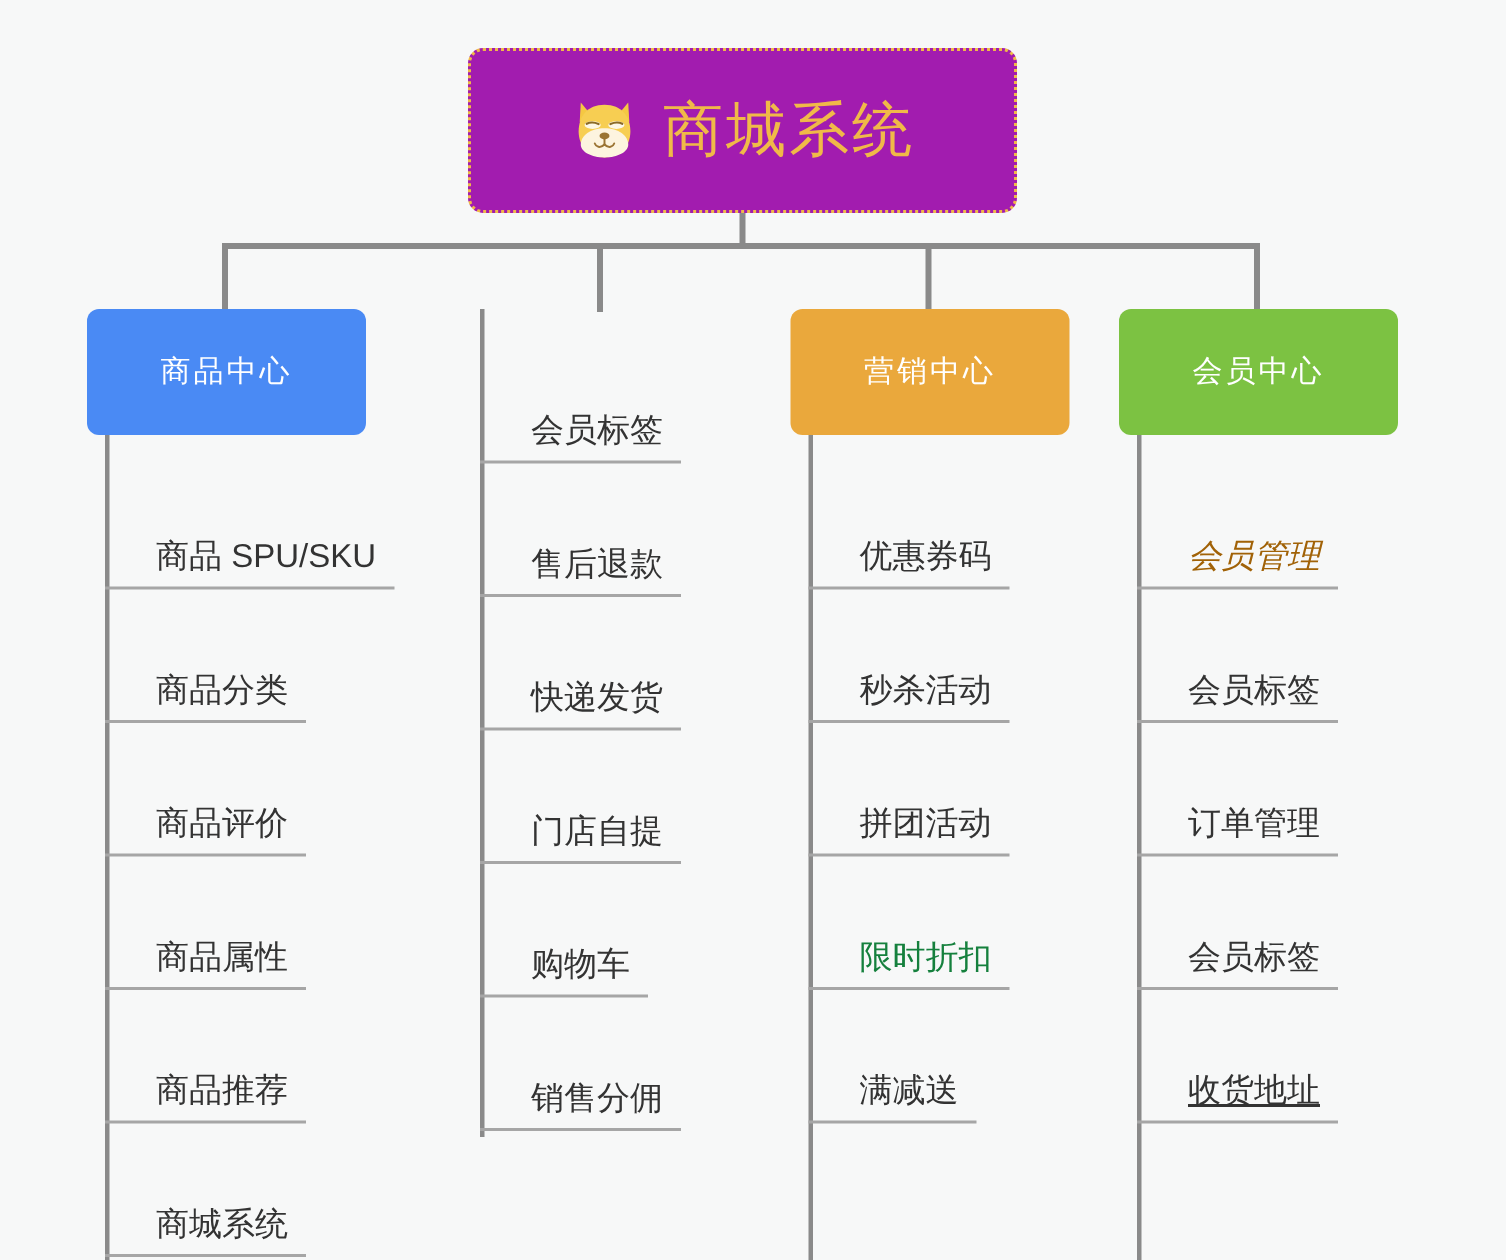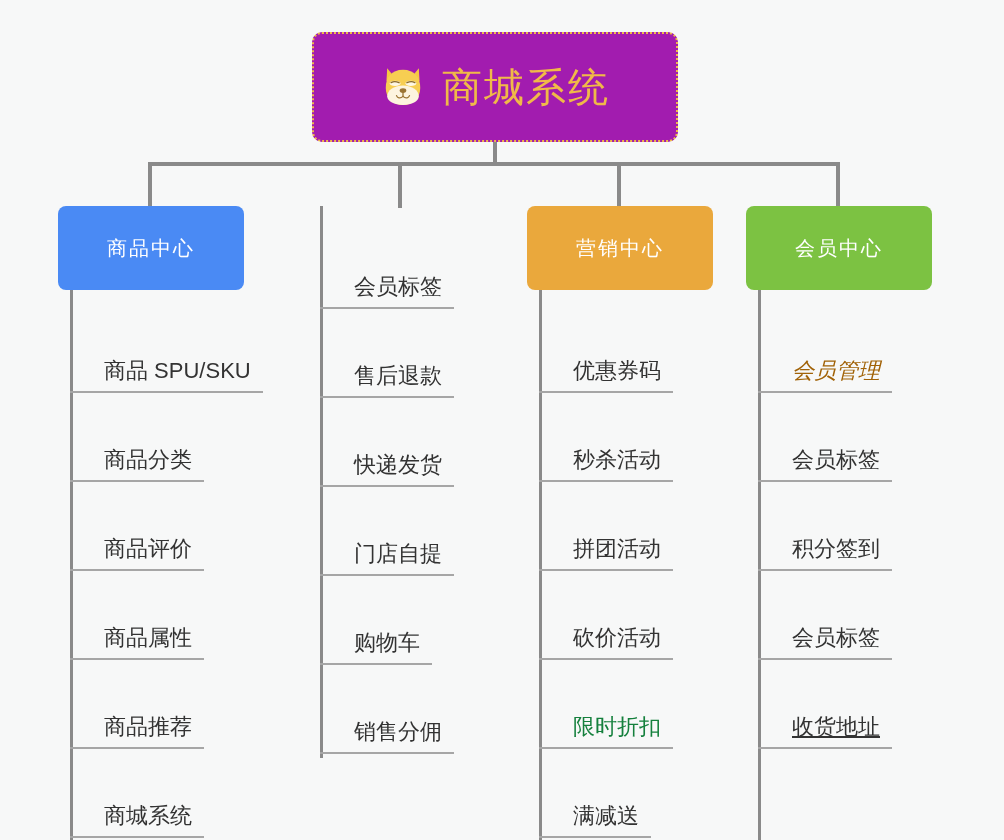--- a/index.html
+++ b/index.html
@@ -240,24 +240,20 @@
       </div>
       <div class="leaf-item">
         <span class="leaf-label" style="color: rgb(51, 51, 51);">秒杀活动</span>
         <span class="leaf-underline" style="background: rgb(166, 166, 166); width: 134px;"></span>
       </div>
       <div class="leaf-item">
         <span class="leaf-label" style="color: rgb(51, 51, 51);">拼团活动</span>
         <span class="leaf-underline" style="background: rgb(166, 166, 166); width: 134px;"></span>
       </div>
       <div class="leaf-item">
-        <span class="leaf-label" style="color: rgb(51, 51, 51);">砍价活动</span>
-        <span class="leaf-underline" style="background: rgb(166, 166, 166); width: 134px;"></span>
-      </div>
-      <div class="leaf-item">
         <span class="leaf-label" style="color: #15803d;">限时折扣</span>
         <span class="leaf-underline" style="background: rgb(166, 166, 166); width: 134px;"></span>
       </div>
       <div class="leaf-item">
         <span class="leaf-label" style="color: rgb(51, 51, 51);">满减送</span>
         <span class="leaf-underline" style="background: rgb(166, 166, 166); width: 112px;"></span>
       </div>
     </div>
   </div>
 
@@ -269,21 +265,21 @@
       <div class="leaf-spine" style="background: rgb(138, 138, 138); height: 552px;"></div>
       <div class="leaf-item">
         <span class="leaf-label" style="color: #a16207; font-style: italic;">会员管理</span>
         <span class="leaf-underline" style="background: rgb(166, 166, 166); width: 134px;"></span>
       </div>
       <div class="leaf-item">
         <span class="leaf-label" style="color: rgb(51, 51, 51);">会员标签</span>
         <span class="leaf-underline" style="background: rgb(166, 166, 166); width: 134px;"></span>
       </div>
       <div class="leaf-item">
-        <span class="leaf-label" style="color: rgb(51, 51, 51);">积分签到</span>
+        <span class="leaf-label" style="color: rgb(51, 51, 51);">订单管理</span>
         <span class="leaf-underline" style="background: rgb(166, 166, 166); width: 134px;"></span>
       </div>
       <div class="leaf-item">
         <span class="leaf-label" style="color: rgb(51, 51, 51);">会员标签</span>
         <span class="leaf-underline" style="background: rgb(166, 166, 166); width: 134px;"></span>
       </div>
       <div class="leaf-item">
         <span class="leaf-label" style="color: rgb(51, 51, 51); text-decoration: underline;">收货地址</span>
         <span class="leaf-underline" style="background: rgb(166, 166, 166); width: 134px;"></span>
       </div>

